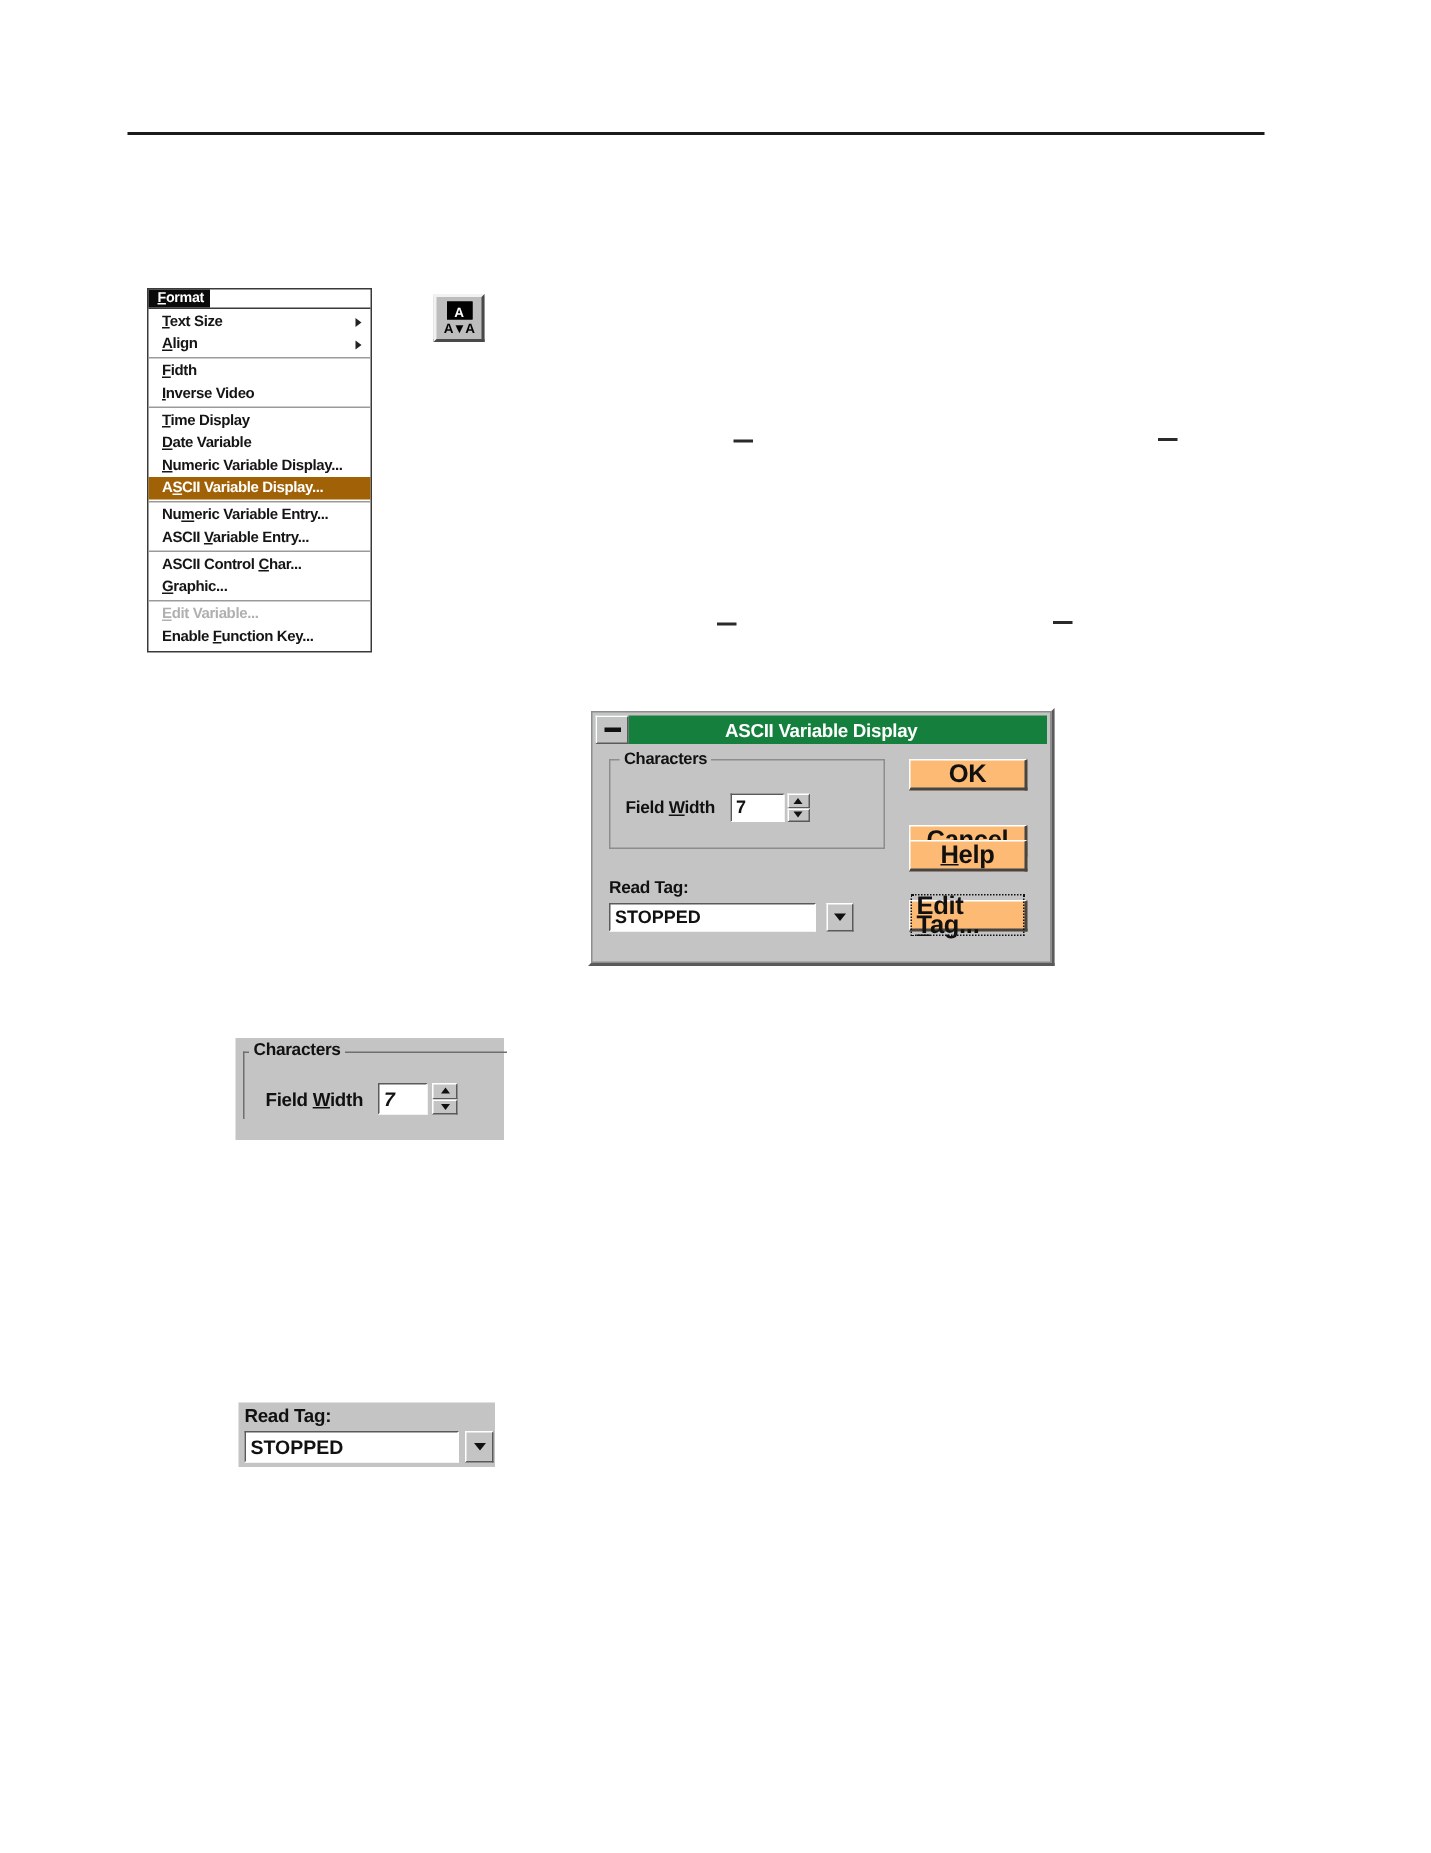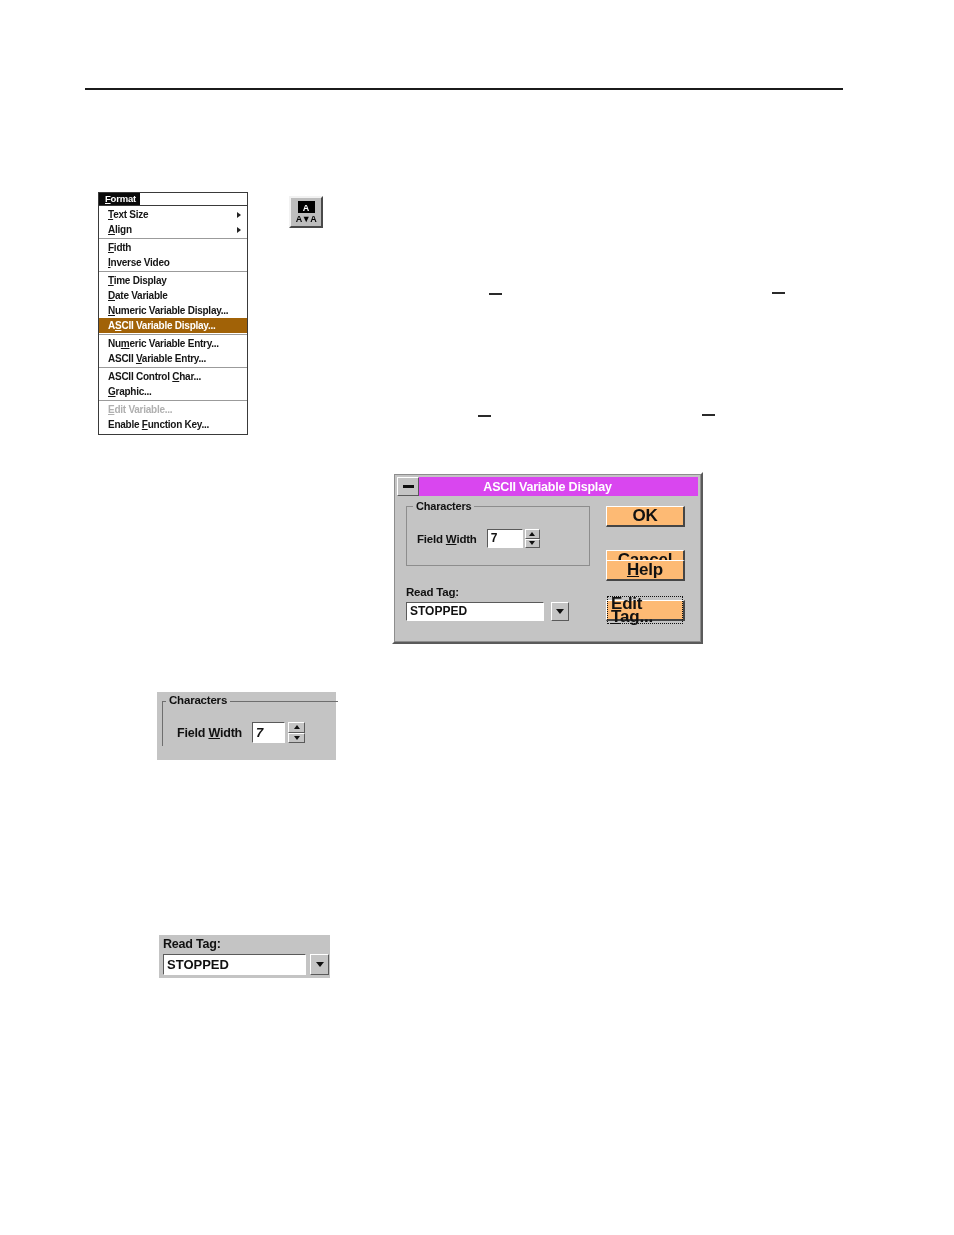--- a/index.html
+++ b/index.html
@@ -165,21 +165,21 @@
     left: 0; top: 0; right: 0; bottom: 0;
     border: 1px solid #8d8d8d;
     box-sizing: border-box;
     pointer-events: none;
   }
   .titlebar {
     position: absolute;
     left: 3px; top: 3px;
     width: 301px;
     height: 19px;
-    background: #d946ef;
+    background: #15803d;
     display: flex;
     align-items: center;
   }
   .sysbox {
     width: 22px;
     height: 19px;
     background: #c4c4c4;
     border-top: 1px solid #ffffff;
     border-left: 1px solid #ffffff;
     border-right: 1px solid #5a5a5a;

